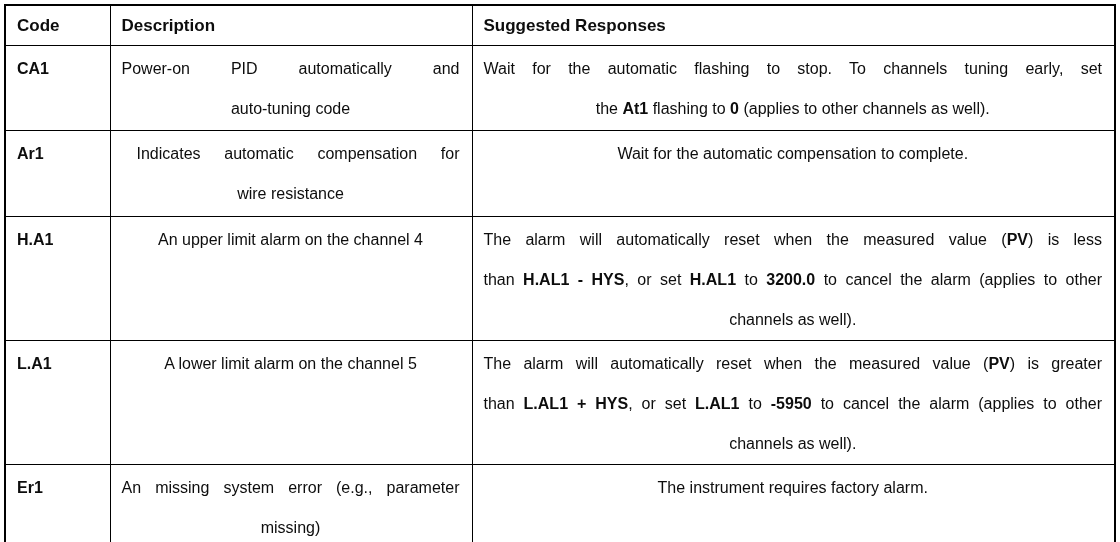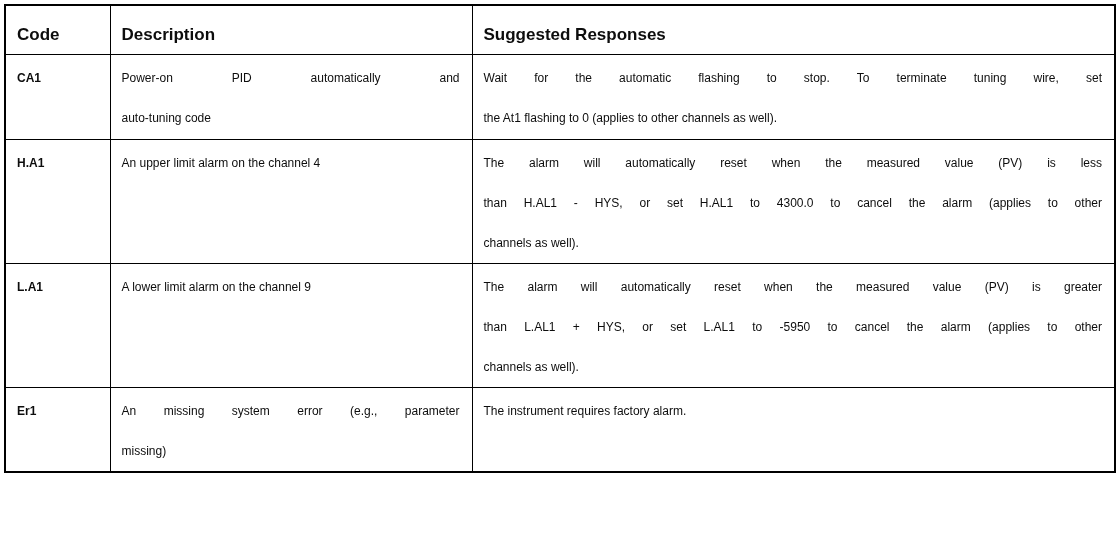--- a/index.html
+++ b/index.html
@@ -24,50 +24,50 @@
     left: 4px;
     top: 4px;
     width: 1110px;
     border: 2px solid #000;
   }
   table.codes th,
   table.codes td {
     border: 1px solid #000;
     vertical-align: top;
     padding: 3px 12px 0 11px;
-    font-size: 12px;
+    font-size: 16px;
     line-height: 40px;
     overflow: hidden;
   }
   table.codes thead th {
     font-size: 17px;
     font-weight: bold;
     text-align: left;
     vertical-align: middle;
     line-height: 18px;
-    padding-top: 11px;
+    padding-top: 2px;
     padding-bottom: 2px;
     height: 35px;
   }
   tbody tr.r0 { height: 85px; }
   tbody tr.r1 { height: 86px; }
   tbody tr.r2 { height: 121px; }
   tbody tr.r3 { height: 122px; }
   tbody tr.r4 { height: 81px; }
   td.code-cell {
     font-weight: bold;
     font-size: 17px;
   }
-  .line { text-align: left; }
+  .line { text-align: center; }
   .line.just {
     text-align: justify;
     text-align-last: justify;
   }
   .line.indent { text-indent: 15px; }
-  .line b { font-weight: normal; }
+  .line b { font-weight: bold; }
   .watermark {
     position: absolute;
     left: 560px;
     top: 462px;
     font-size: 58px;
     font-weight: 300;
     letter-spacing: 1px;
     color: rgba(20, 20, 20, 0.92);
     white-space: nowrap;
     pointer-events: none;
@@ -92,39 +92,49 @@
       </tr>
     </thead>
     <tbody>
       <tr class="r0">
         <td class="code-cell">CA1</td>
         <td class="desc-cell">
             <div class="line just"><span>Power-on PID automatically and</span></div>
             <div class="line"><span>auto-tuning code</span></div>
           </td>
         <td class="resp-cell">
-            <div class="line just"><span>Wait for the automatic flashing to stop. To terminate tuning wire, set</span></div>
+            <div class="line just"><span>Wait for the automatic flashing to stop. To channels tuning early, set</span></div>
             <div class="line"><span>the </span><b>At1</b><span> flashing to </span><b>0</b><span> (applies to other channels as well).</span></div>
+          </td>
+      </tr>
+      <tr class="r1">
+        <td class="code-cell">Ar1</td>
+        <td class="desc-cell">
+            <div class="line just indent"><span>Indicates automatic compensation for</span></div>
+            <div class="line"><span>wire resistance</span></div>
+          </td>
+        <td class="resp-cell">
+            <div class="line"><span>Wait for the automatic compensation to complete.</span></div>
           </td>
       </tr>
       <tr class="r2">
         <td class="code-cell">H.A1</td>
         <td class="desc-cell">
             <div class="line"><span>An upper limit alarm on the channel 4</span></div>
           </td>
         <td class="resp-cell">
             <div class="line just"><span>The alarm will automatically reset when the measured value (</span><b>PV</b><span>) is less</span></div>
-            <div class="line just"><span>than </span><b>H.AL1 - HYS</b><span>, or set </span><b>H.AL1</b><span> to </span><b>4300.0</b><span> to cancel the alarm (applies to other</span></div>
+            <div class="line just"><span>than </span><b>H.AL1 - HYS</b><span>, or set </span><b>H.AL1</b><span> to </span><b>3200.0</b><span> to cancel the alarm (applies to other</span></div>
             <div class="line"><span>channels as well).</span></div>
           </td>
       </tr>
       <tr class="r3">
         <td class="code-cell">L.A1</td>
         <td class="desc-cell">
-            <div class="line"><span>A lower limit alarm on the channel 9</span></div>
+            <div class="line"><span>A lower limit alarm on the channel 5</span></div>
           </td>
         <td class="resp-cell">
             <div class="line just"><span>The alarm will automatically reset when the measured value (</span><b>PV</b><span>) is greater</span></div>
             <div class="line just"><span>than </span><b>L.AL1 + HYS</b><span>, or set </span><b>L.AL1</b><span> to </span><b>-5950</b><span> to cancel the alarm (applies to other</span></div>
             <div class="line"><span>channels as well).</span></div>
           </td>
       </tr>
       <tr class="r4">
         <td class="code-cell">Er1</td>
         <td class="desc-cell">

